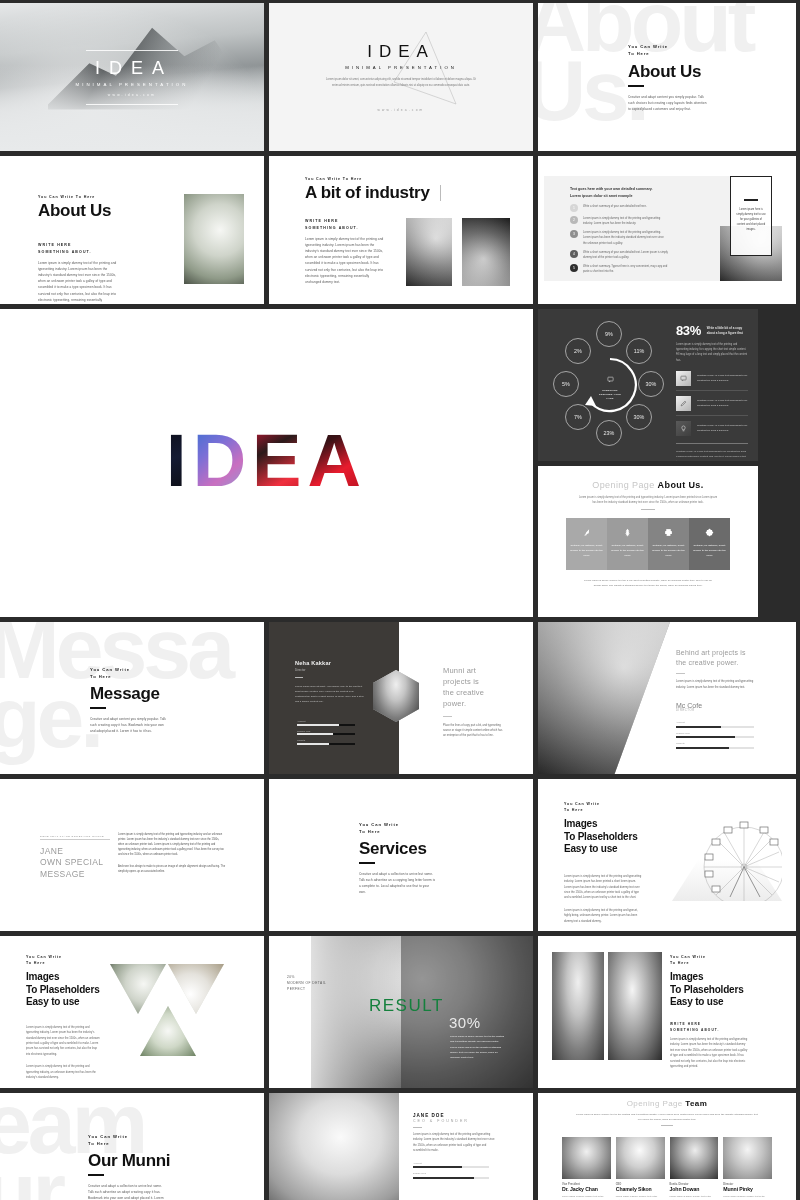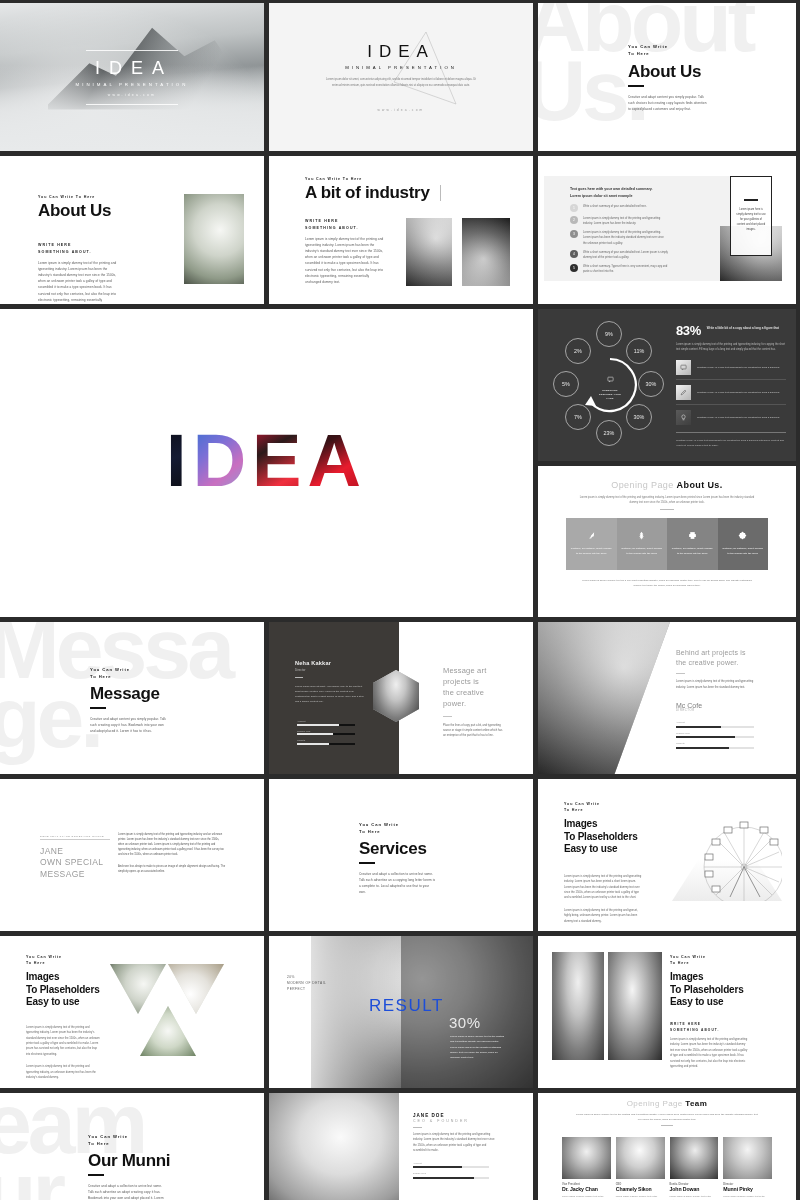--- a/index.html
+++ b/index.html
@@ -9,21 +9,21 @@
   .slide { background:#fff; position:relative; overflow:hidden; flex:0 0 auto; }
 
   .r1 .slide, .r2 .slide { height:148px; }
   .r1 .s1, .r2 .s1 { width:264px; }
   .r1 .s2, .r2 .s2 { width:264px; }
   .r1 .s3, .r2 .s3 { width:258px; }
 
   
   .r3 { height:308px; }
   .r3 .big { width:533px; height:308px; }
-  .r3 .col { display:flex; flex-direction:column; gap:5px; width:258px; }
+  .r3 .col { display:flex; flex-direction:column; gap:5px; width:220px; }
   .r3 .col .slide { height:151.5px; }
 
   .r4 .slide, .r5 .slide, .r6 .slide { height:152px; }
   .r4 .s1,.r5 .s1,.r6 .s1 { width:264px; }
   .r4 .s2,.r5 .s2,.r6 .s2 { width:264px; }
   .r4 .s3,.r5 .s3,.r6 .s3 { width:258px; }
 
   .r7 .slide { height:110px; }
   .r7 .s1 { width:264px; }
   .r7 .s2 { width:264px; }
@@ -404,21 +404,21 @@
         </div>
         <div style="margin-top:4px;">
           <div style="font-size:2.3px;color:#bbb;">Markets</div>
           <div class="bar" style="background:#111;">
               <i style="width:55%;background:#e6e6e6;"></i>
             </div>
         </div>
       </div>
       <div class="hex ph-face" style="position:absolute;left:104px;top:48px;"></div>
       <div style="position:absolute;left:174px;top:44px;width:60px;">
-        <div class="quote" style="white-space:pre-line;">Message art
+        <div class="quote" style="white-space:pre-line;">Munni art
 projects is
 the creative
 power.</div>
         <div style="width:9px;height:1px;background:#c4c4c4;margin:6px 0 6px;"></div>
         <div class="body-xs">Place the lines of copy part a bit, and typesetting source or stage it simple content online which has an enterprise of the part that to has to line.</div>
       </div>
     </div>
 
     <div class="slide s3">
       <div class="ph ph2" style="position:absolute;left:0;top:0;width:132px;height:100%;clip-path:polygon(0 0,100% 0,58% 100%,0 100%);"></div>
@@ -543,21 +543,21 @@
       <div class="tri-img tri-up ph-plant" style="position:absolute;left:140px;top:70px;background-image:radial-gradient(circle at 50% 50%,#f7f8f5 0%,#cfd8c7 45%,#6d8262 100%);"></div>
     </div>
 
     <div class="slide s2">
       <div class="ph-face" style="position:absolute;left:42px;top:0;right:0;bottom:0;"></div>
       <div style="position:absolute;left:0;top:0;width:132px;bottom:0;background:linear-gradient(90deg,rgba(255,255,255,1) 0%,rgba(255,255,255,.9) 22%,rgba(255,255,255,0) 100%);"></div>
       <div style="position:absolute;left:132px;top:0;right:0;bottom:0;background:rgba(40,40,40,.45);"></div>
       <div style="position:absolute;left:18px;top:38px;font-size:3.2px;line-height:1.9;color:#555;letter-spacing:.5px;white-space:pre-line;z-index:3;">20%
 MODERN OF DETAIL
 PERFECT</div>
-      <div style="position:absolute;left:100px;top:60px;font-size:17px;color:#1d4ed8;letter-spacing:1.5px;z-index:3;">RESULT</div>
+      <div style="position:absolute;left:100px;top:60px;font-size:17px;color:#15803d;letter-spacing:1.5px;z-index:3;">RESULT</div>
       <div style="position:absolute;left:180px;top:78px;font-size:15px;color:#e9e9e9;letter-spacing:.5px;z-index:3;font-weight:300;">30%</div>
       <div style="position:absolute;left:181px;top:98px;width:56px;font-size:2.5px;line-height:2.1;color:#f0f0f0;z-index:3;">Lorem ipsum is simply dummy text of the printing and typesetting industry an unknown printer. Lorem ipsum has been the industry's standard dummy text ever since the 1500s, when an unknown printer took.</div>
     </div>
 
     <div class="slide s3">
       <div class="ph-face" style="position:absolute;left:14px;top:16px;width:52px;height:108px;"></div>
       <div class="ph-face" style="position:absolute;left:70px;top:16px;width:54px;height:108px;background-image:radial-gradient(ellipse at 45% 35%,#f5f5f5 0%,#b0b0b0 35%,#6a6a6a 70%,#2a2a2a 100%);"></div>
       <div style="position:absolute;left:132px;top:18px;width:80px;">
         <div class="eyebrow sm" style="white-space:pre-line;">You Can Write
 To Here</div>

